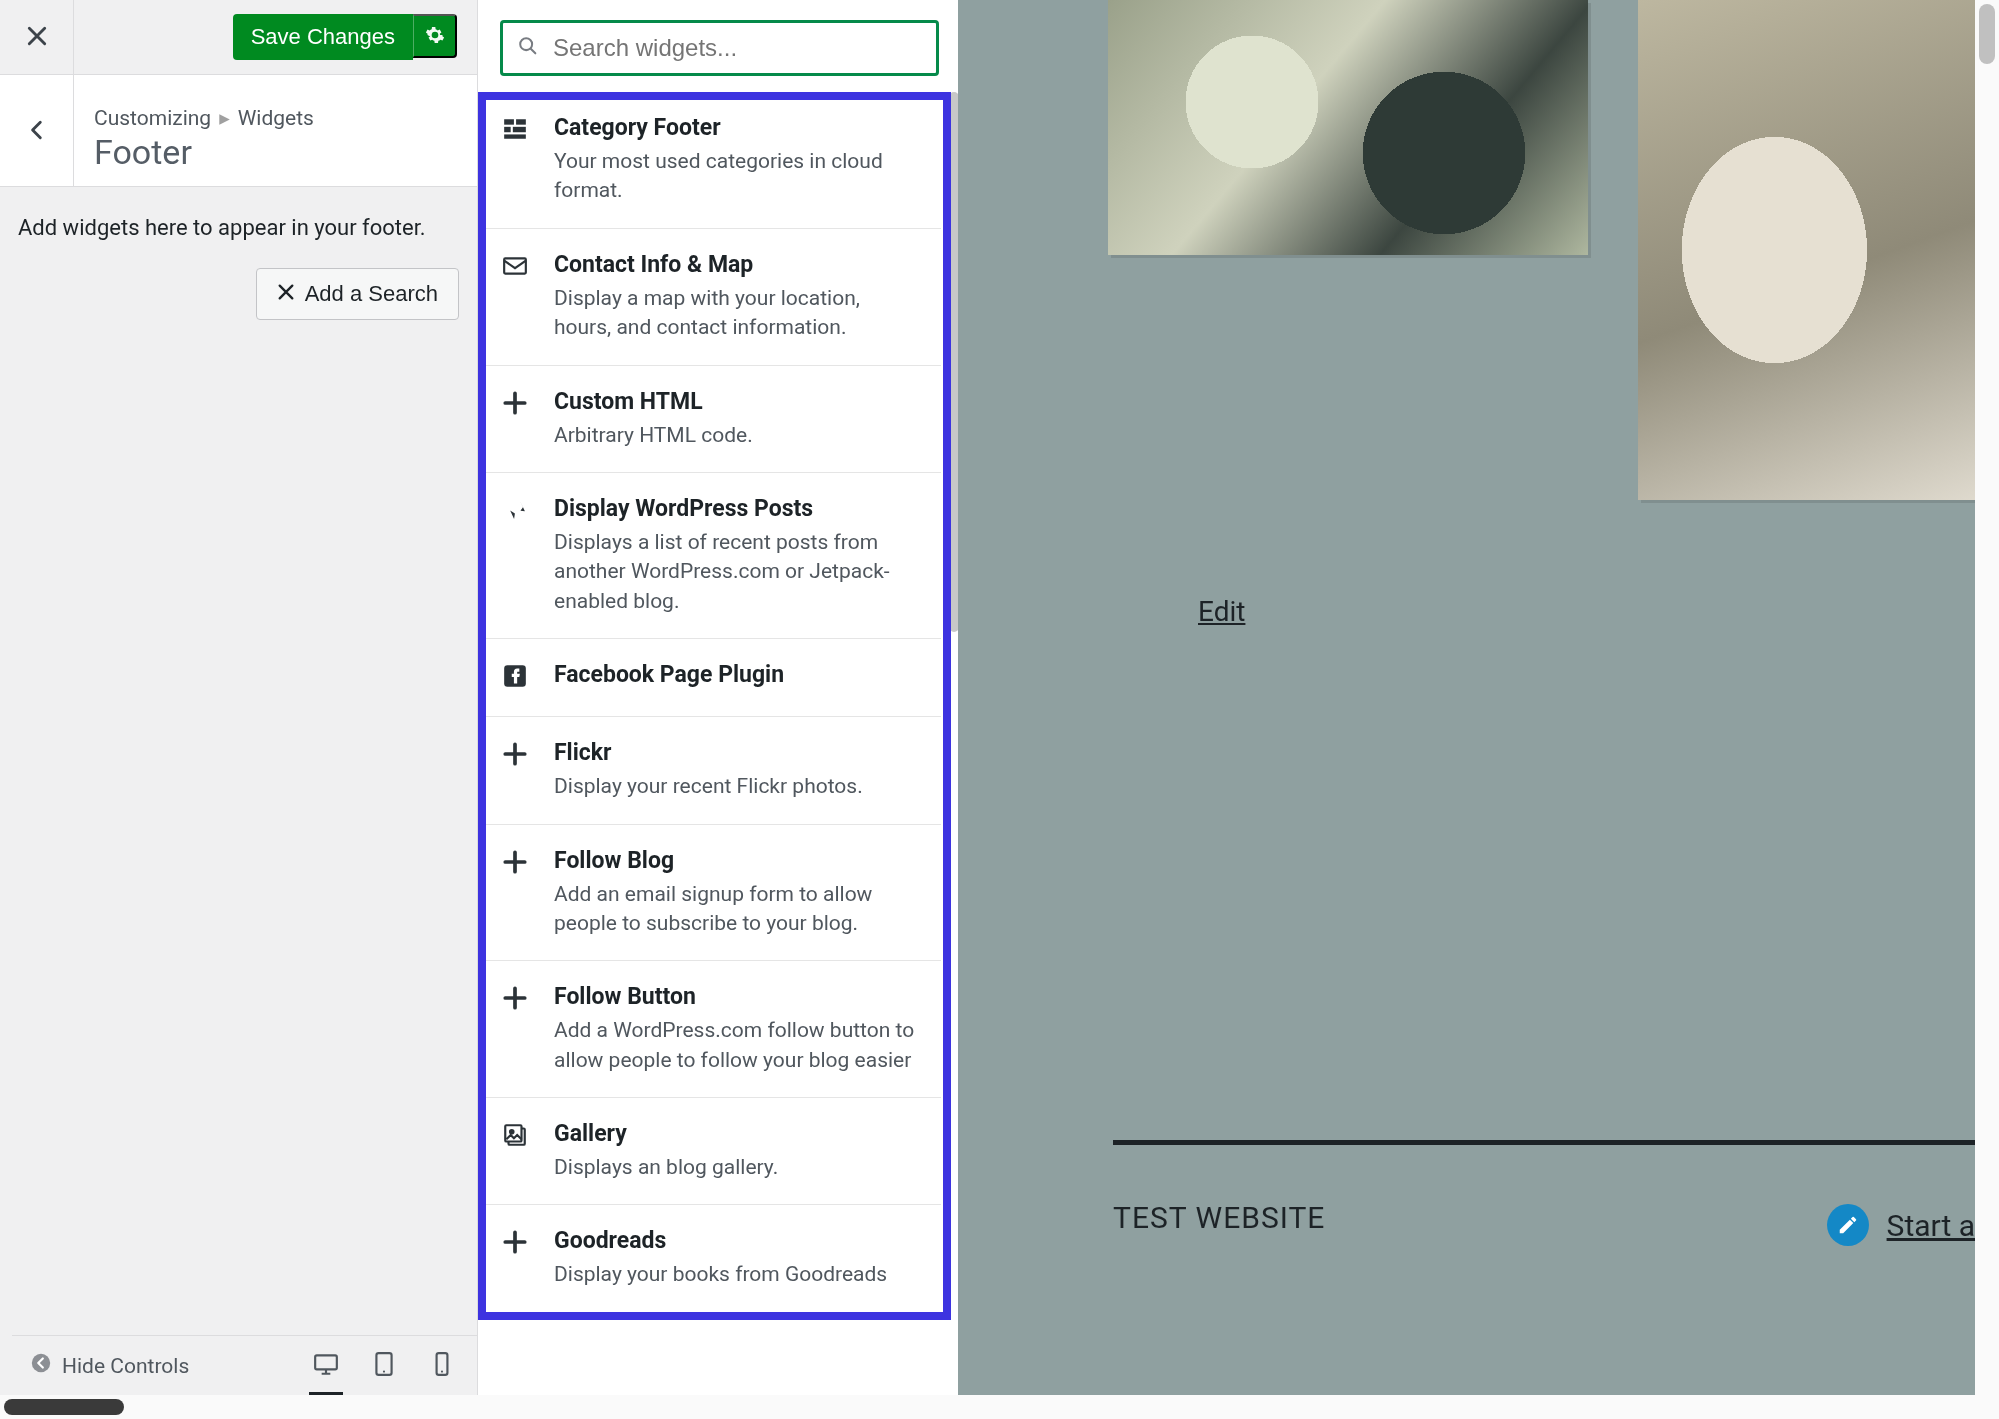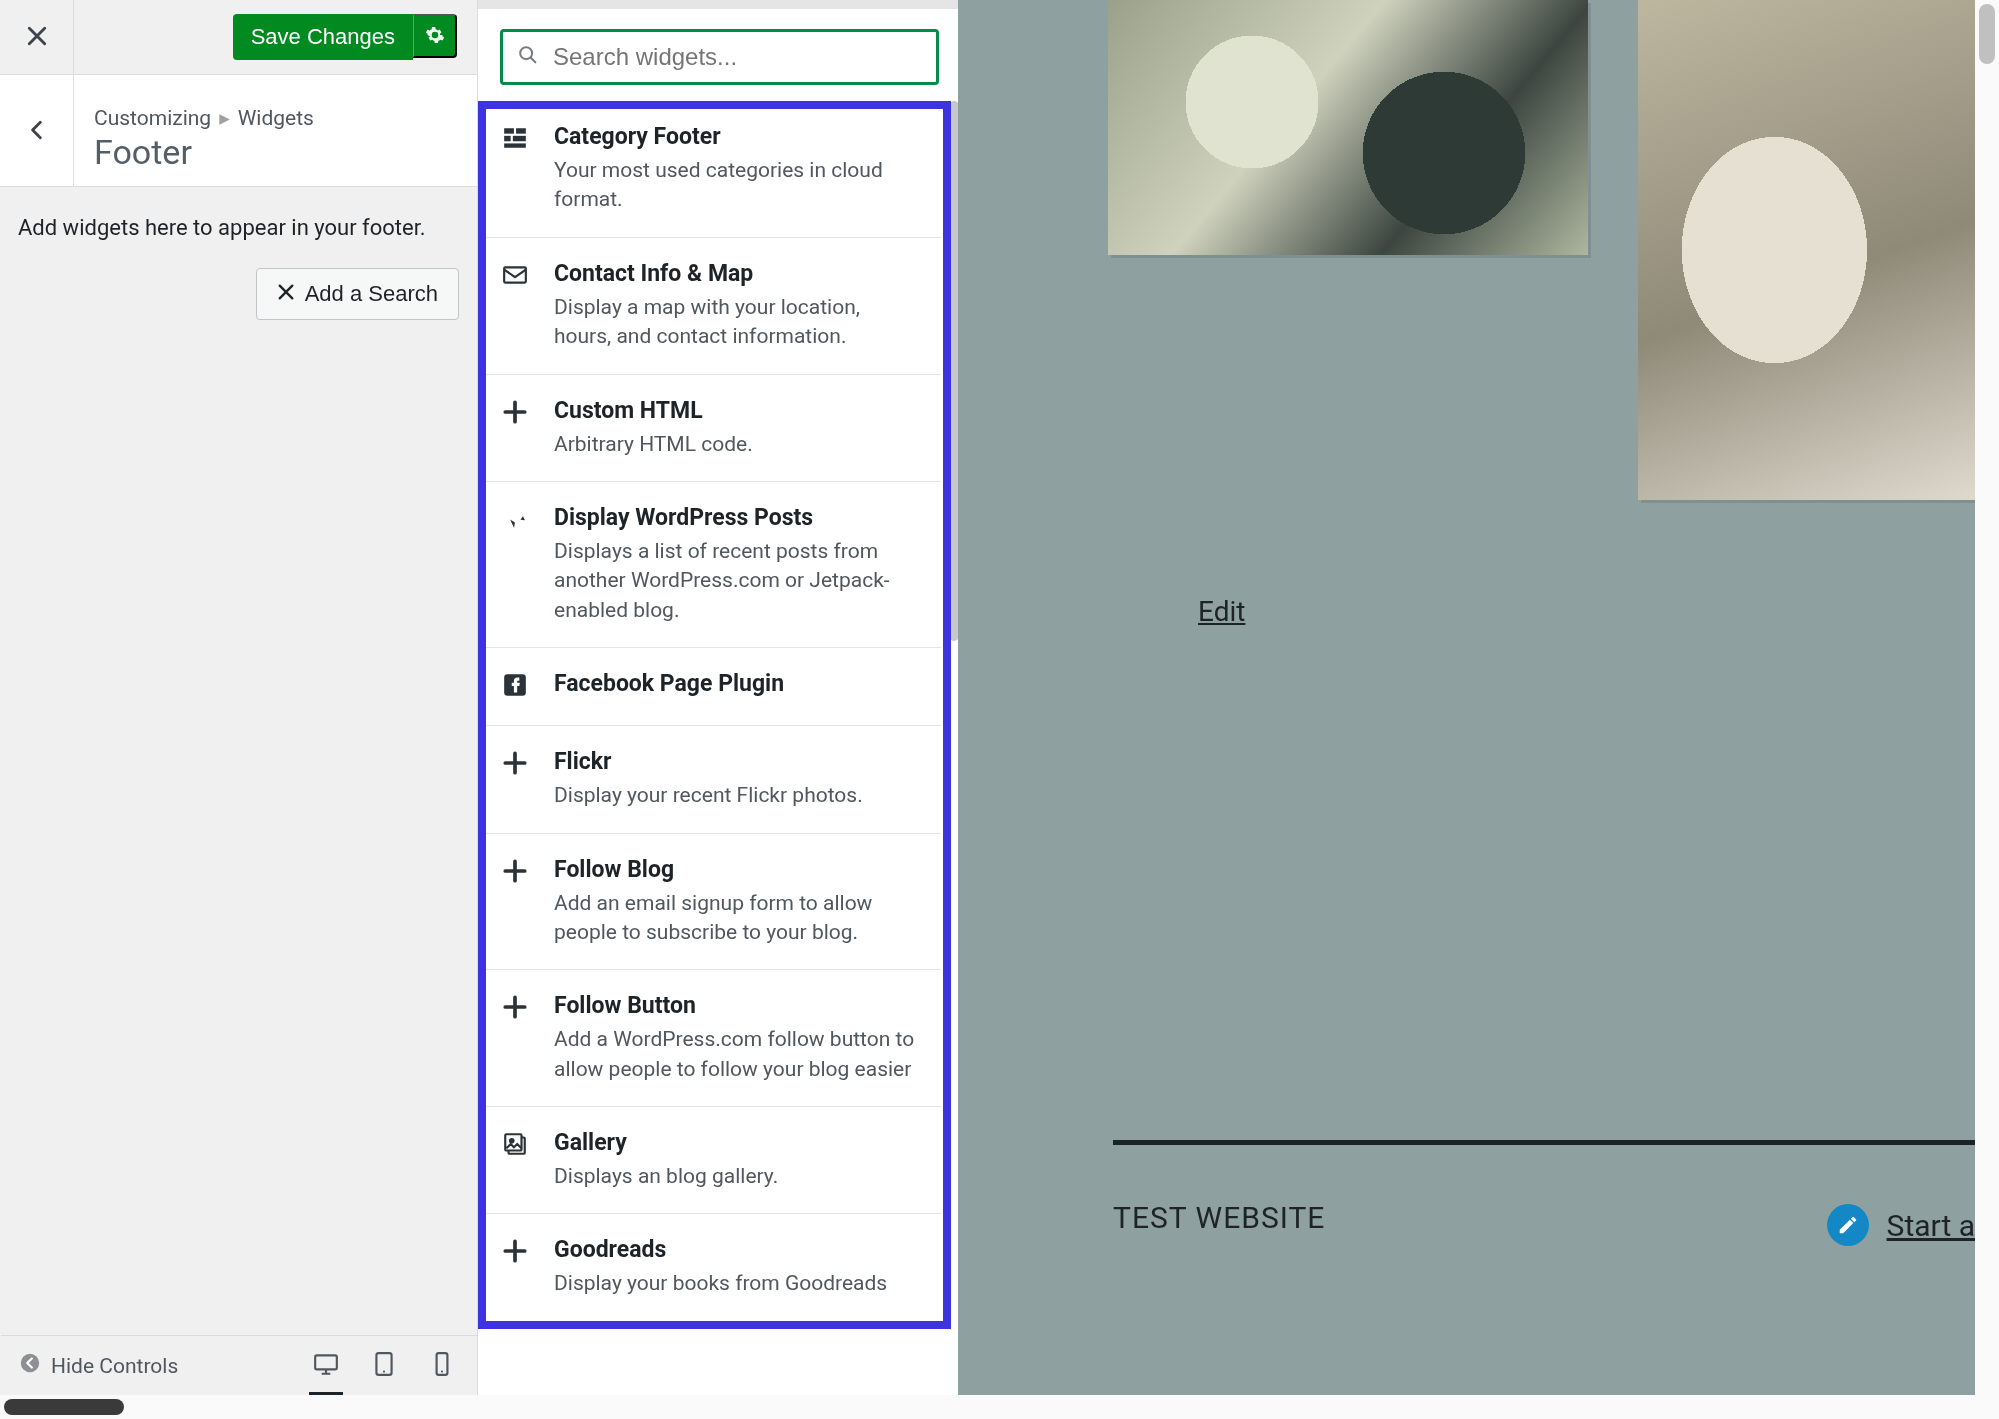--- a/index.html
+++ b/index.html
@@ -106,35 +106,35 @@
   .add-widget-row { display:flex; justify-content:flex-end; margin-top: 28px; }
   .add-widget-btn {
     display:inline-flex; align-items:center; gap:10px;
     background: #f6f7f7; border:1px solid var(--border-dark);
     padding: 12px 20px; font-size: 22px; color: var(--text);
     border-radius: 4px; cursor:pointer;
   }
 
   
   .sb-footer {
-    position:absolute; bottom:0; left:1px; right:0; height:60px;
+    position:absolute; bottom:0; left:12px; right:0; height:60px;
     border-top:1px solid var(--border);
     background: var(--panel-bg);
     display:flex; align-items:center; padding:0 18px; gap:24px;
   }
   .hide-controls { display:flex; align-items:center; gap:10px; color: var(--text-muted); font-size:21px; cursor:pointer;}
   .sb-footer-spacer{flex:1;}
   .device-btn { width:34px; height:34px; display:flex; align-items:center; justify-content:center; color:#50575e; cursor:pointer; position:relative;}
   .device-btn.active::after{content:""; position:absolute; left:0; right:0; bottom:-13px; height:4px; background:#1d2327;}
   .device-btn svg{width:26px;height:26px;}
 
   
   .picker {
     position:absolute; left:478px; top:0; width:484px; bottom:0;
-    background:#fff; border-right:1px solid var(--border);margin-top:9px;
+    background:#fff; border-right:1px solid var(--border);
   }
   .picker-search-wrap { padding: 20px 22px; }
   .picker-search {
     display:flex; align-items:center; gap:12px;
     border:3px solid #058a4a; border-radius:4px;
     padding:10px 14px;
   }
   .picker-search input{
     border:none; outline:none; font-size:24px; flex:1; background:transparent;
   }

